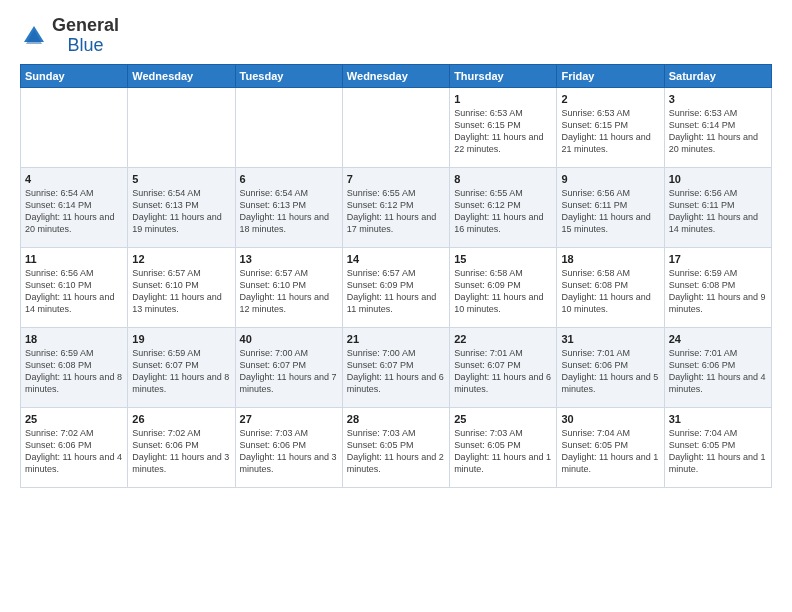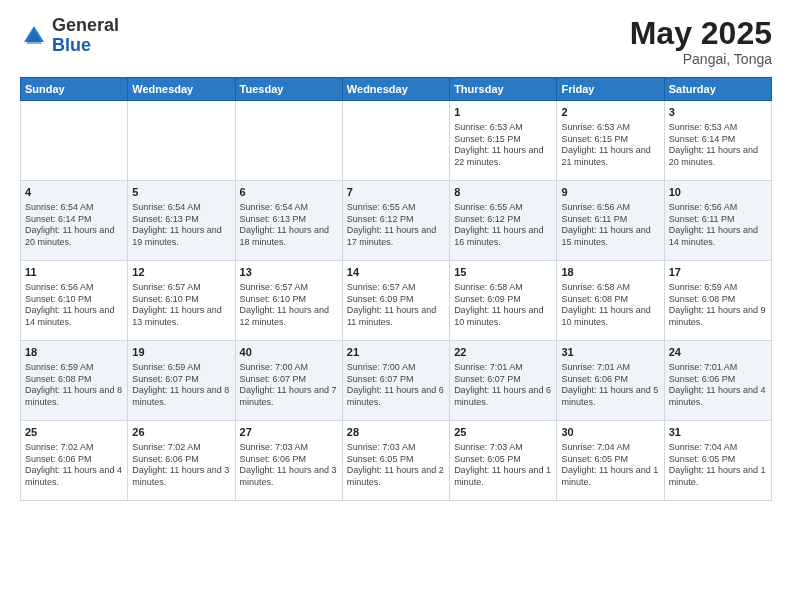--- a/index.html
+++ b/index.html
@@ -12,40 +12,40 @@
     }
     .page {
       width: 792px;
       height: 612px;
       padding: 16px 20px;
     }
     .header {
       display: flex;
       justify-content: space-between;
       align-items: flex-start;
-      margin-bottom: 10px;
     }
     .logo {
       display: flex;
       align-items: center;
     }
     .logo-text {
       display: flex;
       flex-direction: column;
       line-height: 1.1;
     }
     .logo-general {
       font-size: 18px;
       font-weight: bold;
       color: #333;
     }
     .logo-blue {
       font-size: 18px;
-      font-weight: bold;
+      font-weight: normal;
       color: #1a5fa8;
+      text-align: center;
     }
     .logo-icon {
       width: 28px;
       height: 28px;
       margin-right: 4px;
     }
     .title-section {
       text-align: right;
     }
     .month-year {
@@ -55,20 +55,21 @@
       line-height: 1.1;
     }
     .location {
       font-size: 14px;
       color: #555;
     }
     table {
       width: 100%;
       border-collapse: collapse;
       table-layout: fixed;
+      margin-top: 8px;
     }
     thead tr {
       background-color: #2979c4;
     }
     thead th {
       color: white;
       font-size: 11px;
       font-weight: bold;
       padding: 5px 4px;
       text-align: left;
@@ -112,24 +113,20 @@
     <div class="logo">
       <svg class="logo-icon" viewBox="0 0 28 28">
         <polygon points="14,4 24,20 4,20" fill="#2979c4"></polygon>
         <polygon points="14,8 22,22 6,22" fill="#1a5fa8" opacity="0.5"></polygon>
       </svg>
       <div class="logo-text">
         <span class="logo-general">General</span>
         <span class="logo-blue">Blue</span>
       </div>
     </div>
-    <div class="title-section">
-      <div class="month-year">May 2025</div>
-      <div class="location">Pangai, Tonga</div>
-    </div>
   </div>
 
   <table>
     <thead>
       <tr id="weekday-row">
       <th>Sunday</th>
           <th>Wednesday</th>
           <th>Tuesday</th>
           <th>Wednesday</th>
           <th>Thursday</th>

